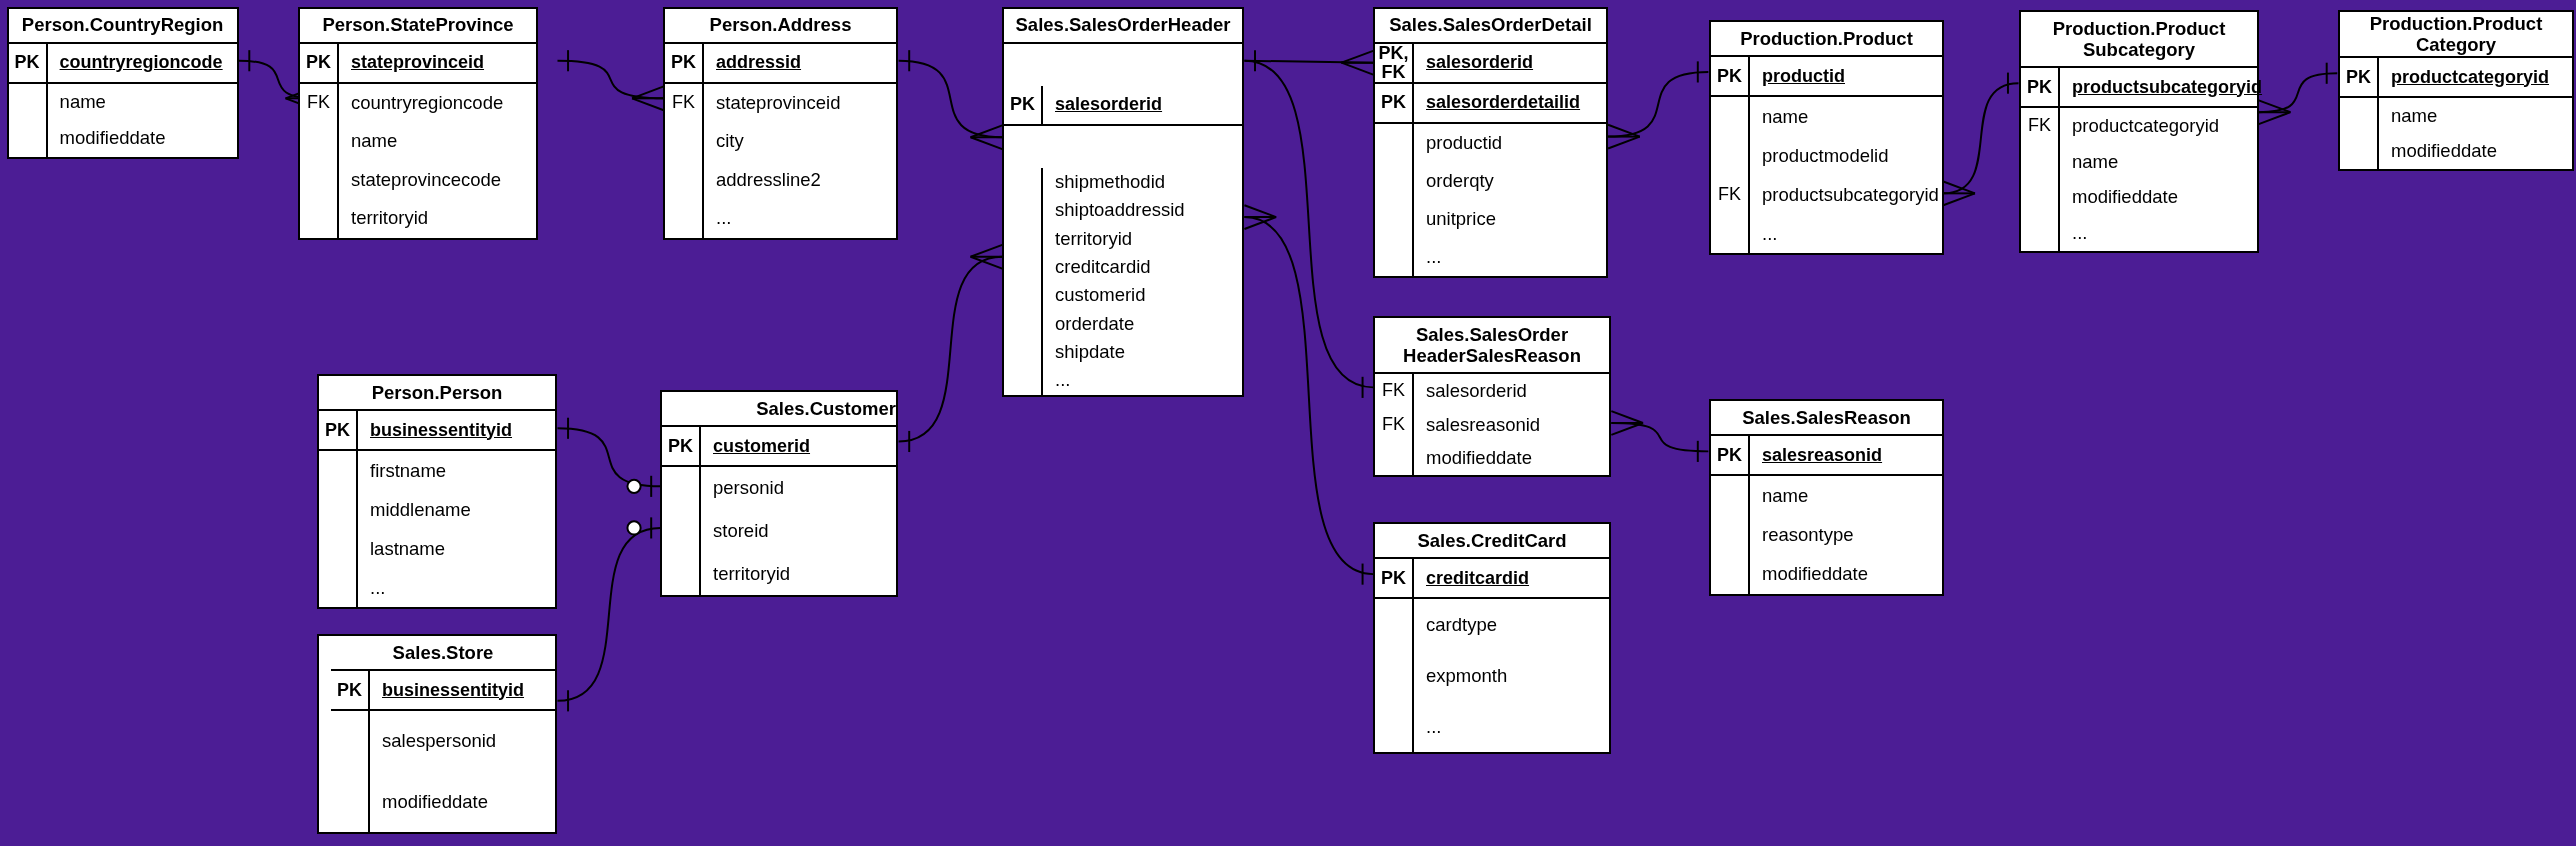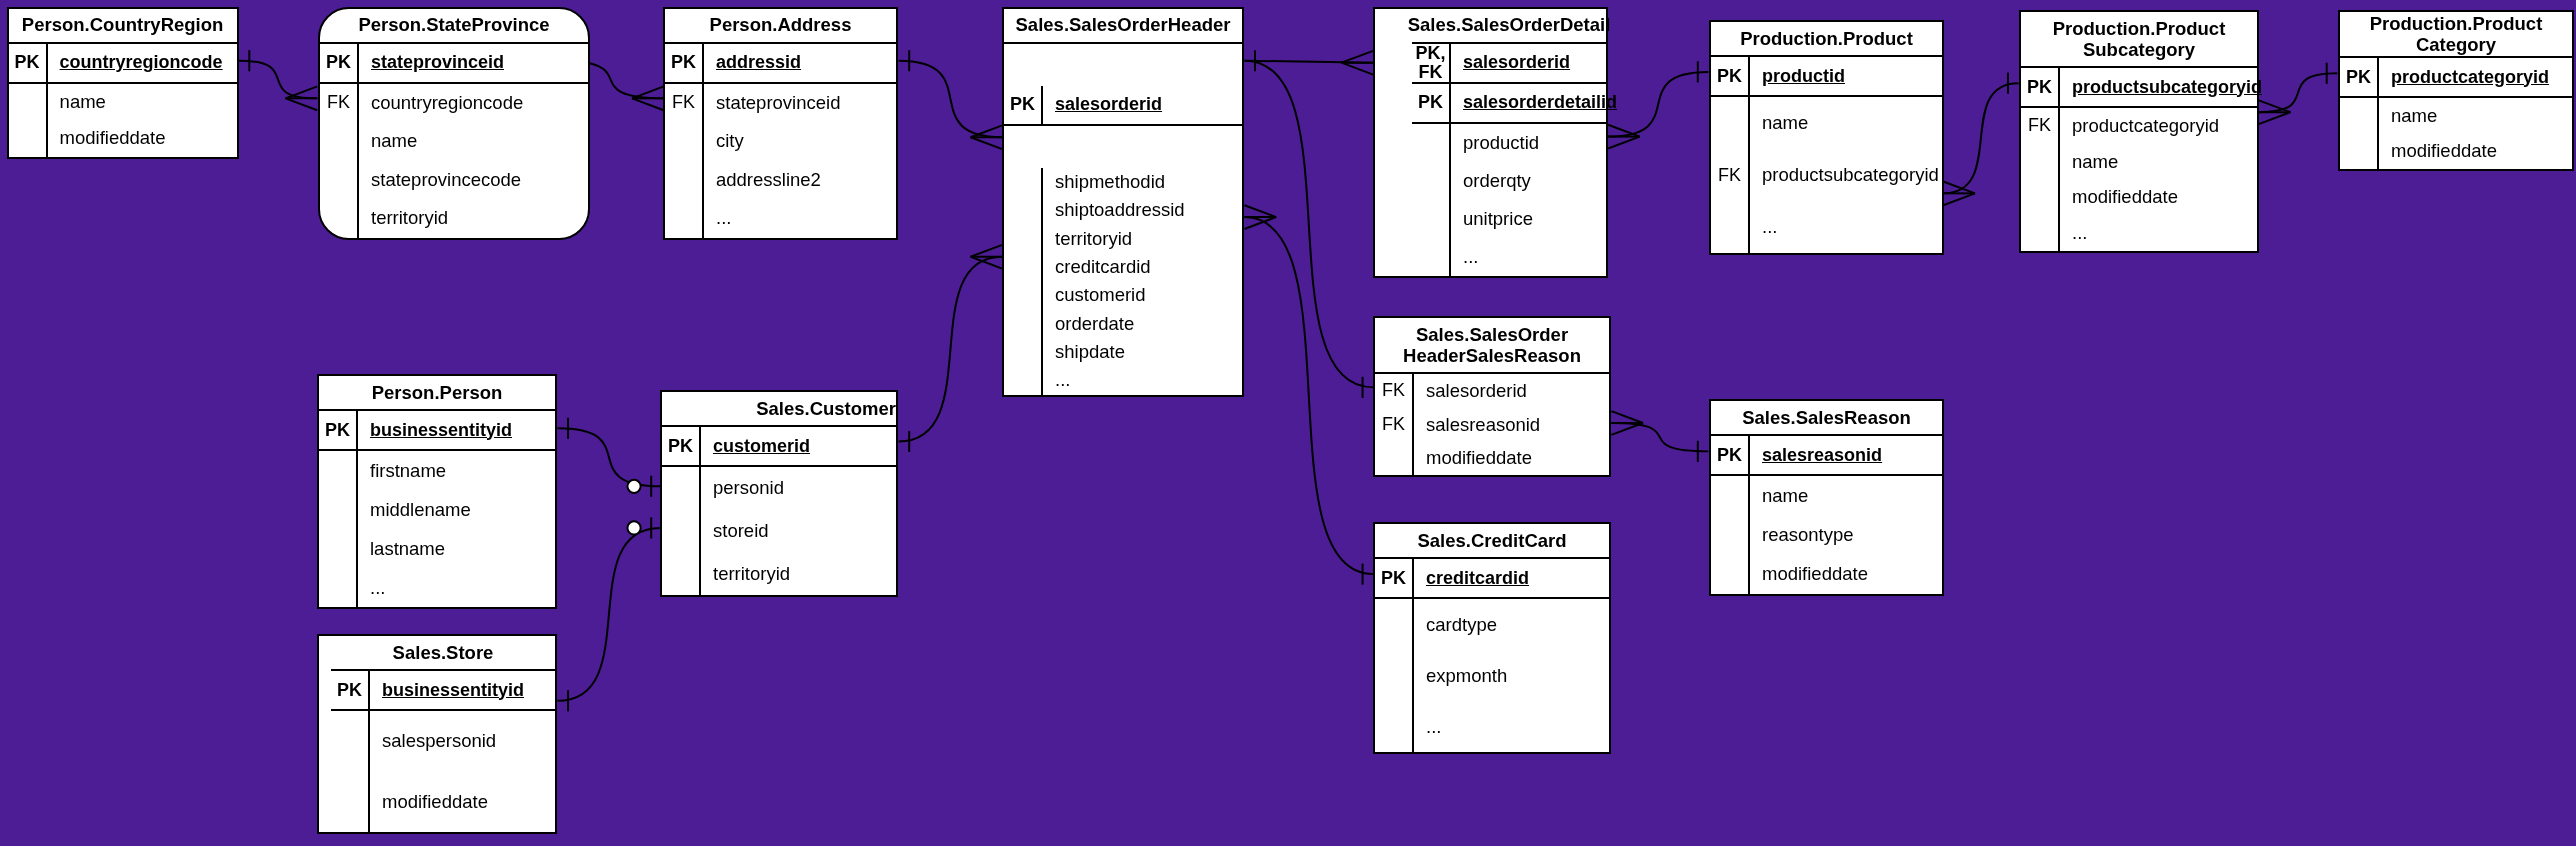--- a/index.html
+++ b/index.html
@@ -175,21 +175,21 @@
           <div class="attr-row">
             <div class="attr-key"></div>
             <div class="attr-name">name</div>
           </div>
           <div class="attr-row">
             <div class="attr-key"></div>
             <div class="attr-name">modifieddate</div>
           </div>
         </div>
       </div>
-      <div class="entity" style="left: 318px; top: 6.6px; width: 272px; height: 233px; border-radius: 31px;">
+      <div class="entity" style="left: 298px; top: 6.6px; width: 240px; height: 233px;">
         <div class="entity-title" style="height: 33px;">
           <div>Person.StateProvince</div>
         </div>
         <div class="key-row" style="height: 38px;">
           <div class="key-cell">
             <div>PK</div>
           </div>
           <div class="key-name">stateprovinceid</div>
         </div>
         <div class="attr-section">
@@ -278,21 +278,21 @@
           <div class="attr-row">
             <div class="attr-key"></div>
             <div class="attr-name">shipdate</div>
           </div>
           <div class="attr-row">
             <div class="attr-key"></div>
             <div class="attr-name">...</div>
           </div>
         </div>
       </div>
-      <div class="entity" style="left: 1373px; top: 6.6px; width: 235px; height: 271px; padding-left: 37px;">
+      <div class="entity" style="left: 1373px; top: 6.6px; width: 235px; height: 271px;">
         <div class="entity-title" style="height: 33px;">
           <div>Sales.SalesOrderDetail</div>
         </div>
         <div class="key-row" style="height: 38px;">
           <div class="key-cell">
             <div>PK,</div>
             <div>FK</div>
           </div>
           <div class="key-name">salesorderid</div>
         </div>
@@ -328,20 +328,24 @@
         <div class="key-row" style="height: 38px;">
           <div class="key-cell">
             <div>PK</div>
           </div>
           <div class="key-name">productid</div>
         </div>
         <div class="attr-section">
           <div class="attr-row">
             <div class="attr-key"></div>
             <div class="attr-name">name</div>
+          </div>
+          <div class="attr-row">
+            <div class="attr-key"></div>
+            <div class="attr-name">productmodelid</div>
           </div>
           <div class="attr-row">
             <div class="attr-key">FK</div>
             <div class="attr-name">productsubcategoryid</div>
           </div>
           <div class="attr-row">
             <div class="attr-key"></div>
             <div class="attr-name">...</div>
           </div>
         </div>

